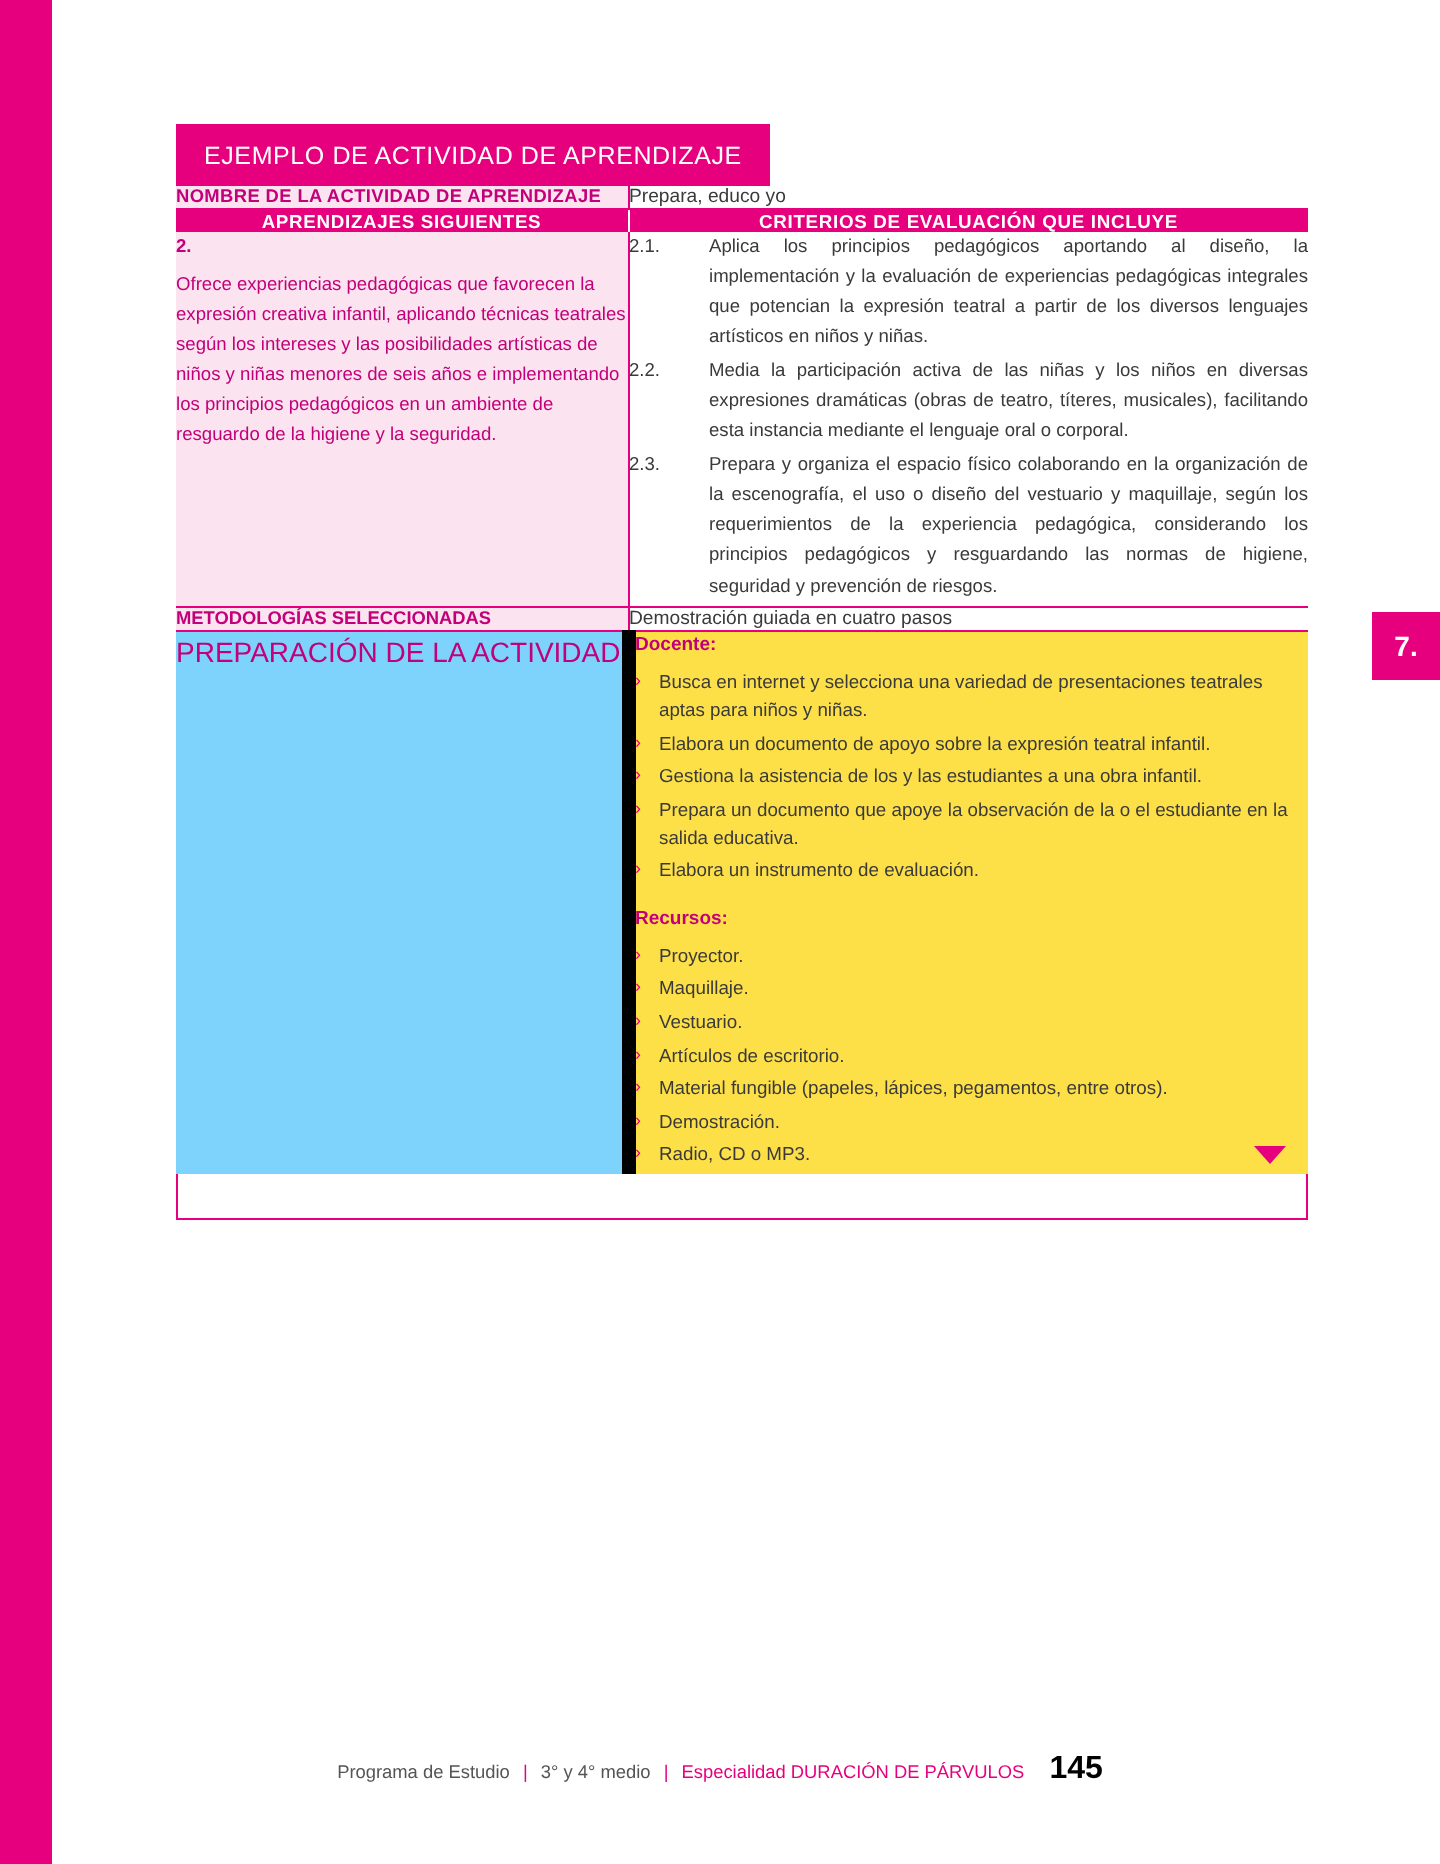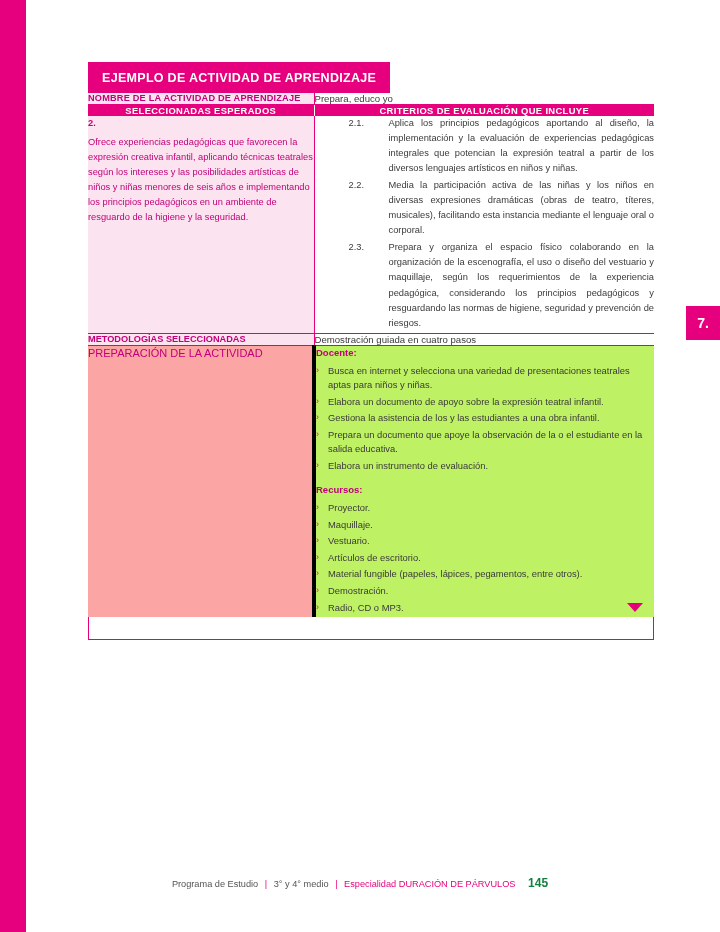--- a/index.html
+++ b/index.html
@@ -27,21 +27,21 @@
     width: 566px;
   }
   
   .banner {
     display: inline-block;
     background: #e6007e;
     color: #ffffff;
     font-size: 12.5px;
     letter-spacing: .3px;
     padding: 9px 14px 8px 14px;
-    font-weight: bold;
+    font-weight: normal;
     text-align: right;
   }
   
   table.main {
     border-collapse: collapse;
     width: 566px;
     table-layout: fixed;
   }
   table.main td {
     vertical-align: top;
@@ -90,21 +90,21 @@
   .body-left .num { display:block; margin-bottom: 4px; font-weight: bold;}
   .body-right {
     background: #ffffff;
     border-bottom: 1px solid #e6007e;
     color: #3a3a3a;
     font-size: 9.3px;
     line-height: 1.62;
     padding: 8px 10px 14px 10px;
     text-align: justify;
   }
-  .crit { display: flex; margin-bottom: 2px; padding-left: 34px; }
+  .crit { display: flex; margin-bottom: 2px; }
   .crit .ix { width: 24px; flex: 0 0 24px; }
   .crit .tx { flex: 1; margin-left: 16px; }
 
   .meth-label {
     background: #fbe4ef;
     color: #c2007a;
     border-right: 1px solid #e6007e;
     border-bottom: 1px solid #e6007e;
     font-size: 9.2px;
     font-weight: bold;
@@ -120,29 +120,29 @@
   .desc-bar {
     background: #e6007e;
     color: #ffffff;
     font-size: 9.3px;
     letter-spacing: .3px;
     padding: 7px 10px;
     line-height: 1.5;
     font-weight: bold;
   }
   .prep-label {
-    background: #fca5a5;
-    color: #c2007a;
-    border-right: 4px solid #000000;
-    font-size: 11px;
+    background: #7dd3fc;
+    color: #c2007a;
+    border-right: 7px solid #000000;
+    font-size: 14px;
     padding: 9px 10px;
     line-height: 1.45;
   }
   .tasks {
-    background: #bef264;
+    background: #fde047;
     padding: 9px 12px 16px 10px;
     font-size: 9.4px;
     color: #3a3a3a;
     line-height: 1.5;
     margin-left: 36px;
   }
   .tasks .sub {
     color: #c2007a;
     font-weight: bold;
     margin-bottom: 4px;
@@ -203,23 +203,23 @@
     left: 0;
     right: 0;
     top: 876px;
     text-align: center;
     font-size: 9.2px;
     color: #555;
   }
   .footer .sep { color: #e6007e; margin: 0 4px; }
   .footer .spec { color: #e6007e; }
   .footer .pg {
-    color: #15803d;
-    font-weight: bold;
-    font-size: 12px;
+    color: #000000;
+    font-weight: bold;
+    font-size: 16px;
     margin-left: 10px;
     margin-top: 32px;
   }
 </style>
 </head>
 <body>
 
 <div class="left-band"></div>
 
 <div class="side-tab">
@@ -236,21 +236,21 @@
     <colgroup>
       <col style="width:226px">
       <col style="width:340px">
     </colgroup>
     <tbody>
       <tr>
         <td class="cell row-label">NOMBRE DE LA ACTIVIDAD DE APRENDIZAJE</td>
         <td class="cell row-value">Prepara, educo yo</td>
       </tr>
       <tr>
-        <td class="hdr">SELECCIONADAS ESPERADOS</td>
+        <td class="hdr">APRENDIZAJES SIGUIENTES</td>
         <td class="hdr last">CRITERIOS DE EVALUACIÓN QUE INCLUYE</td>
       </tr>
       <tr>
         <td class="body-left">
           <span class="num">2.</span>
           <span>Ofrece experiencias pedagógicas que favorecen la expresión creativa infantil, aplicando técnicas teatrales según los intereses y las posibilidades artísticas de niños y niñas menores de seis años e implementando los principios pedagógicos en un ambiente de resguardo de la higiene y la seguridad.</span>
         </td>
         <td class="body-right">
           <div class="crit">
             <span class="ix">2.1.</span>

